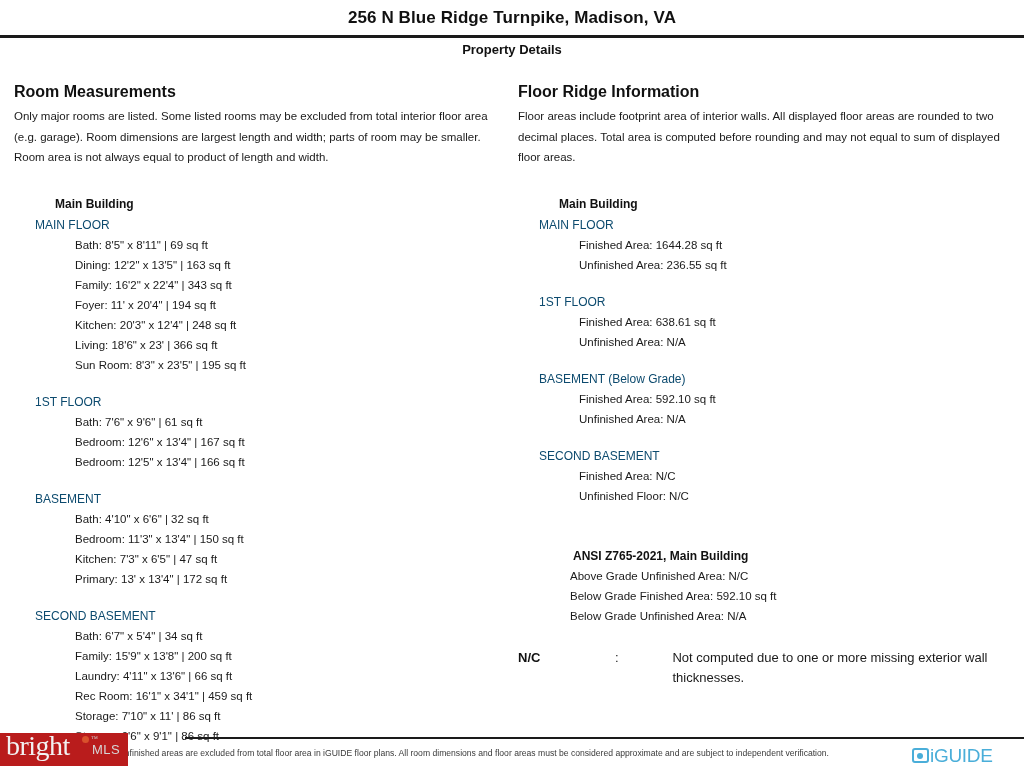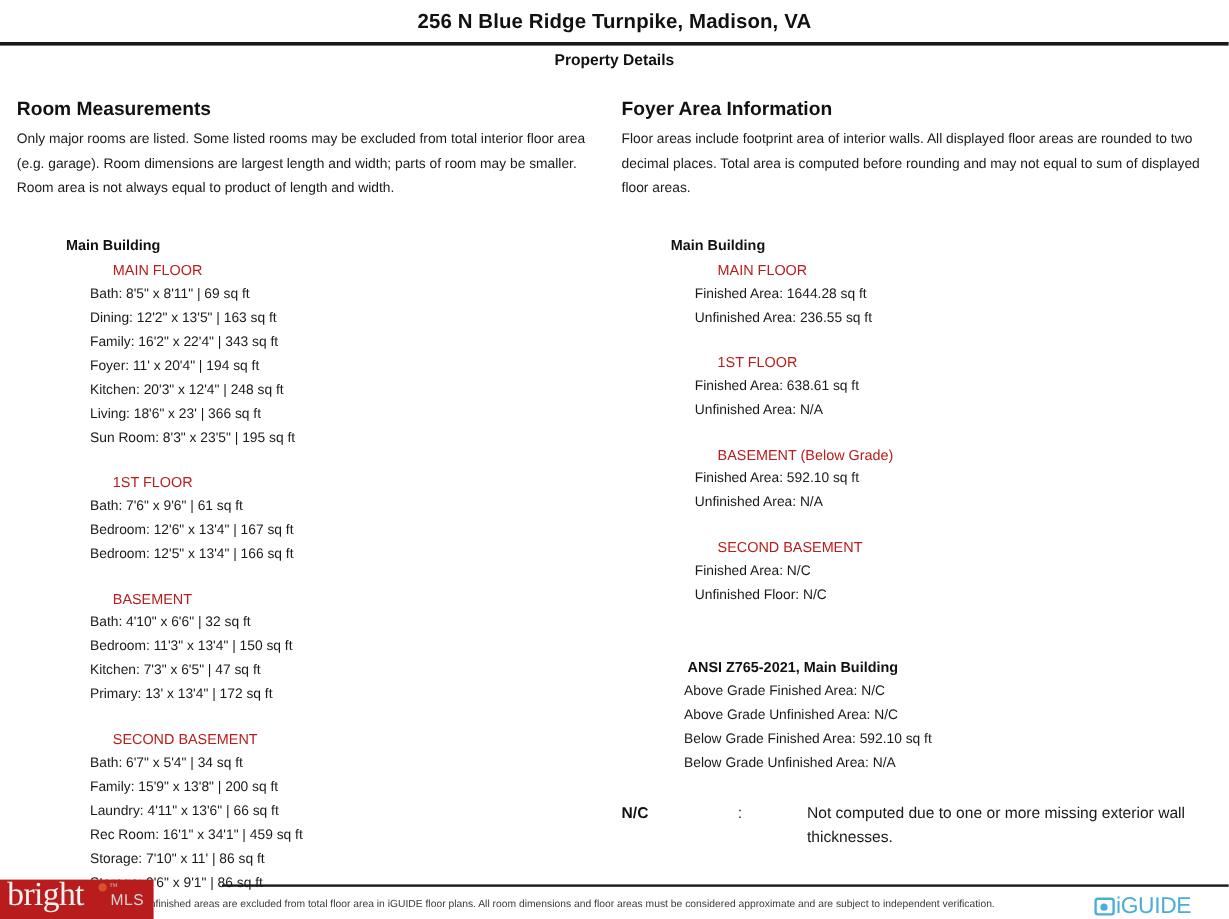--- a/index.html
+++ b/index.html
@@ -79,23 +79,23 @@
     margin-left: 41px;
     color: #111;
   }
   .level-block {
     margin-top: 17px;
   }
   .level-block.first {
     margin-top: 1px;
   }
   .level-name {
-    margin-left: 80px;
+    margin-left: 21px;
     font-size: 12px;
-    color: #b91c1c;
+    color: #0c4a6e;
   }
   .entry {
     margin-left: 61px;
     font-size: 11.5px;
     color: #1a1a1a;
   }
 
   .ansi-block {
     margin-top: 40px;
   }
@@ -276,21 +276,21 @@
       <div class="entry">Family: 15'9" x 13'8" | 200 sq ft</div>
       <div class="entry">Laundry: 4'11" x 13'6" | 66 sq ft</div>
       <div class="entry">Rec Room: 16'1" x 34'1" | 459 sq ft</div>
       <div class="entry">Storage: 7'10" x 11' | 86 sq ft</div>
       <div class="entry">Storage: 9'6" x 9'1" | 86 sq ft</div>
     </div>
   </div>
 </div>
 
 <div id="right-column" class="column">
-  <div class="section-heading">Foyer Area Information</div>
+  <div class="section-heading">Floor Ridge Information</div>
   <p class="section-intro">Floor areas include footprint area of interior walls. All displayed floor areas are rounded to two decimal places. Total area is computed before rounding and may not equal to sum of displayed floor areas.</p>
 
   <div class="building-block">
     <div class="building-name">Main Building</div>
 
     <div class="level-block first">
       <div class="level-name">MAIN FLOOR</div>
       <div class="entry">Finished Area: 1644.28 sq ft</div>
       <div class="entry">Unfinished Area: 236.55 sq ft</div>
     </div>
@@ -309,21 +309,20 @@
 
     <div class="level-block">
       <div class="level-name">SECOND BASEMENT</div>
       <div class="entry">Finished Area: N/C</div>
       <div class="entry">Unfinished Floor: N/C</div>
     </div>
   </div>
 
   <div class="ansi-block">
     <div class="ansi-title">ANSI Z765-2021, Main Building</div>
-    <div class="ansi-entry">Above Grade Finished Area: N/C</div>
     <div class="ansi-entry">Above Grade Unfinished Area: N/C</div>
     <div class="ansi-entry">Below Grade Finished Area: 592.10 sq ft</div>
     <div class="ansi-entry">Below Grade Unfinished Area: N/A</div>
   </div>
 
   <div class="footnote-row">
     <span class="footnote-key">N/C</span>
     <span class="footnote-sep">:</span>
     <span class="footnote-text">Not computed due to one or more missing exterior wall thicknesses.</span>
   </div>

